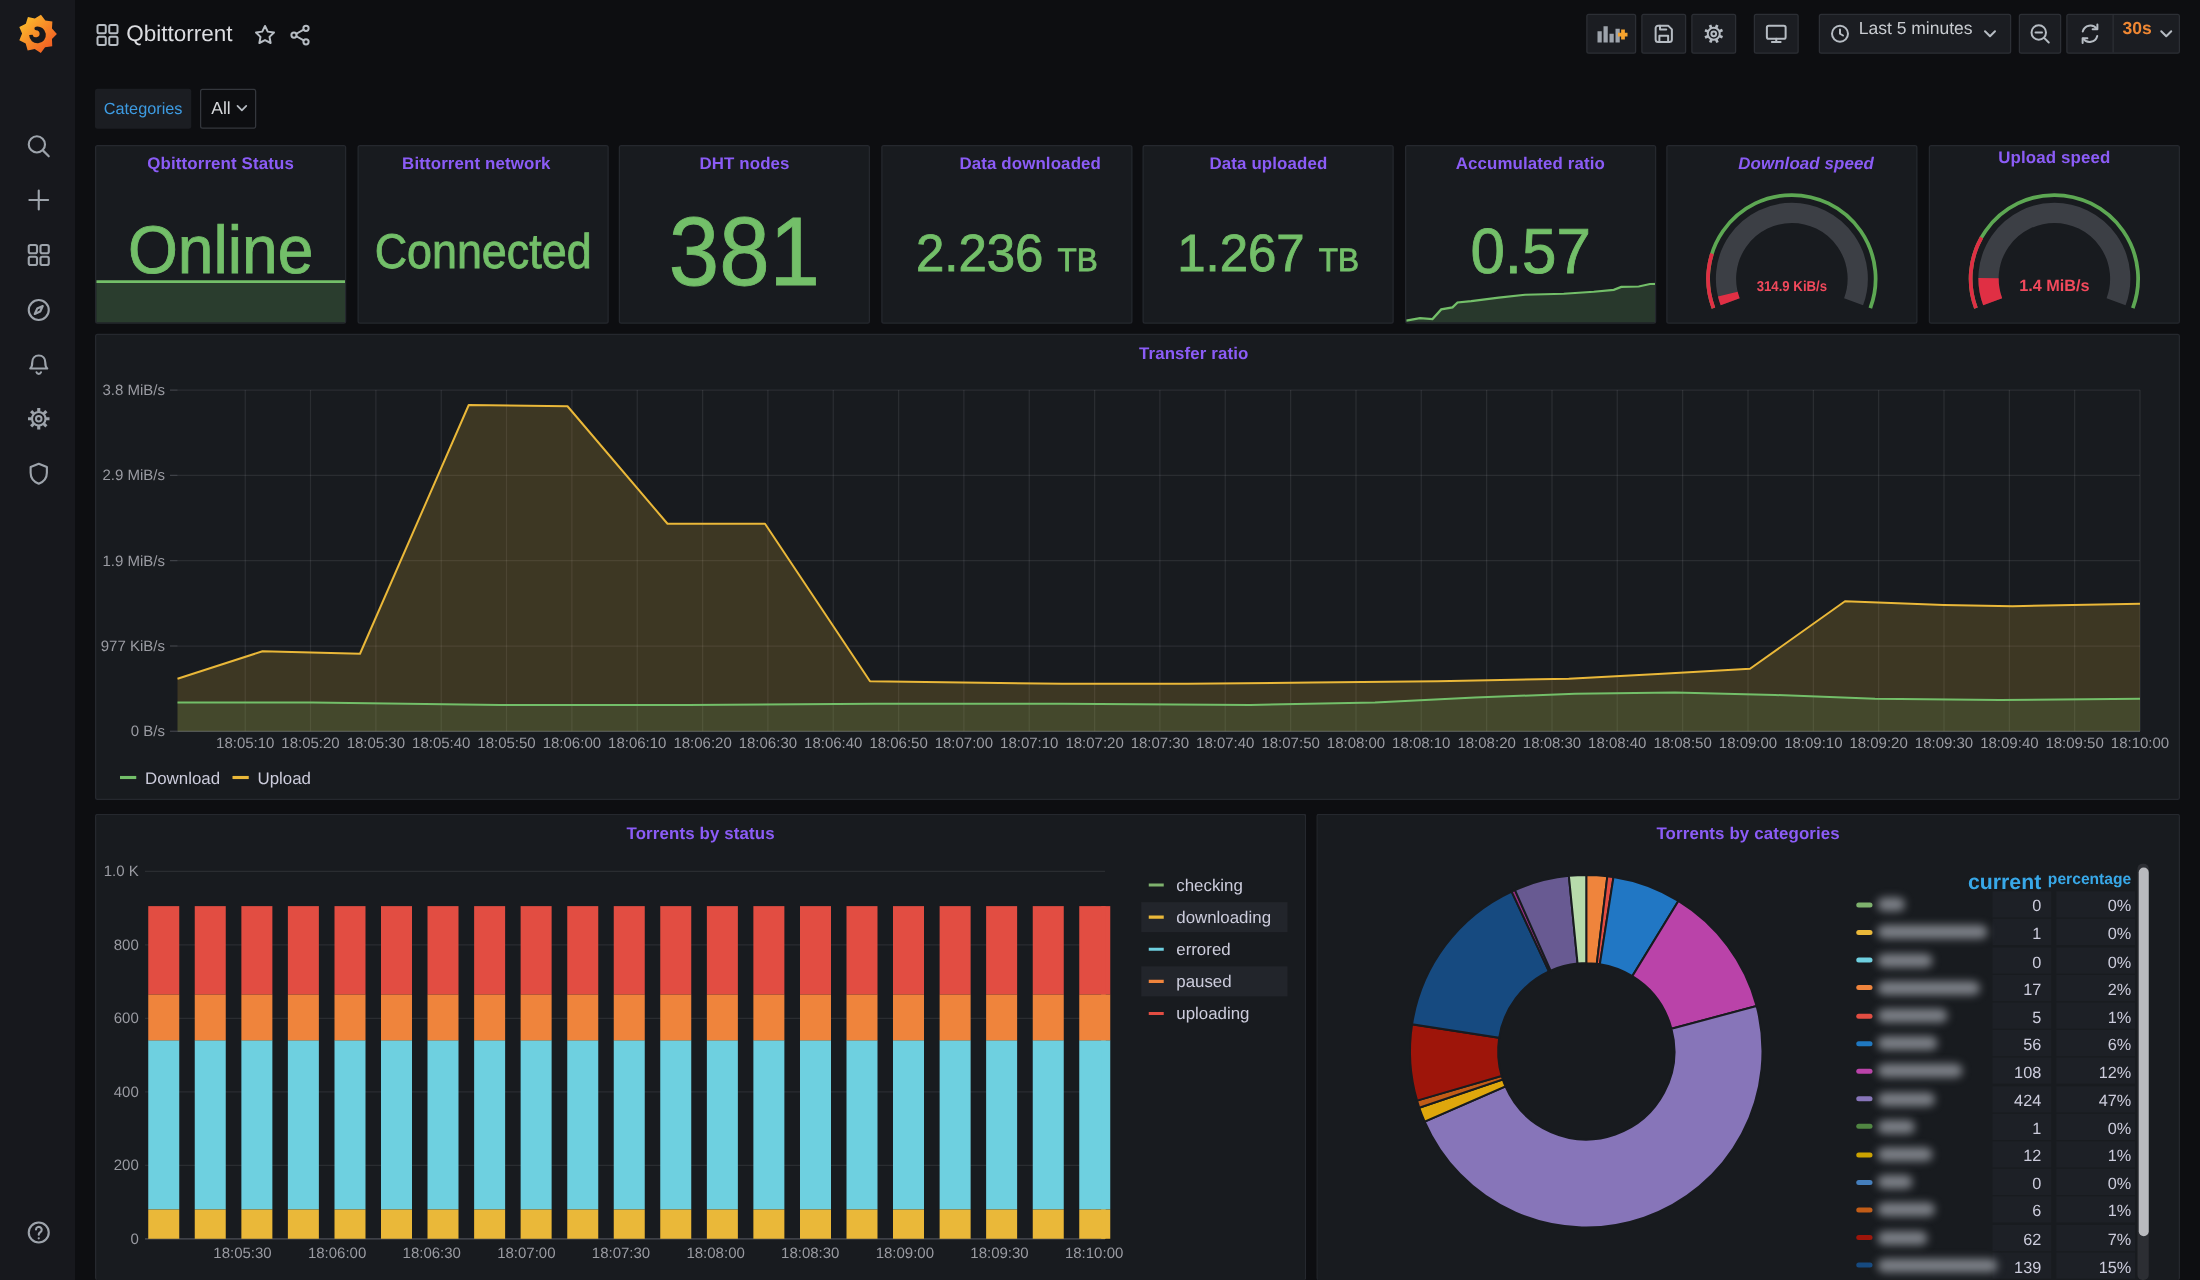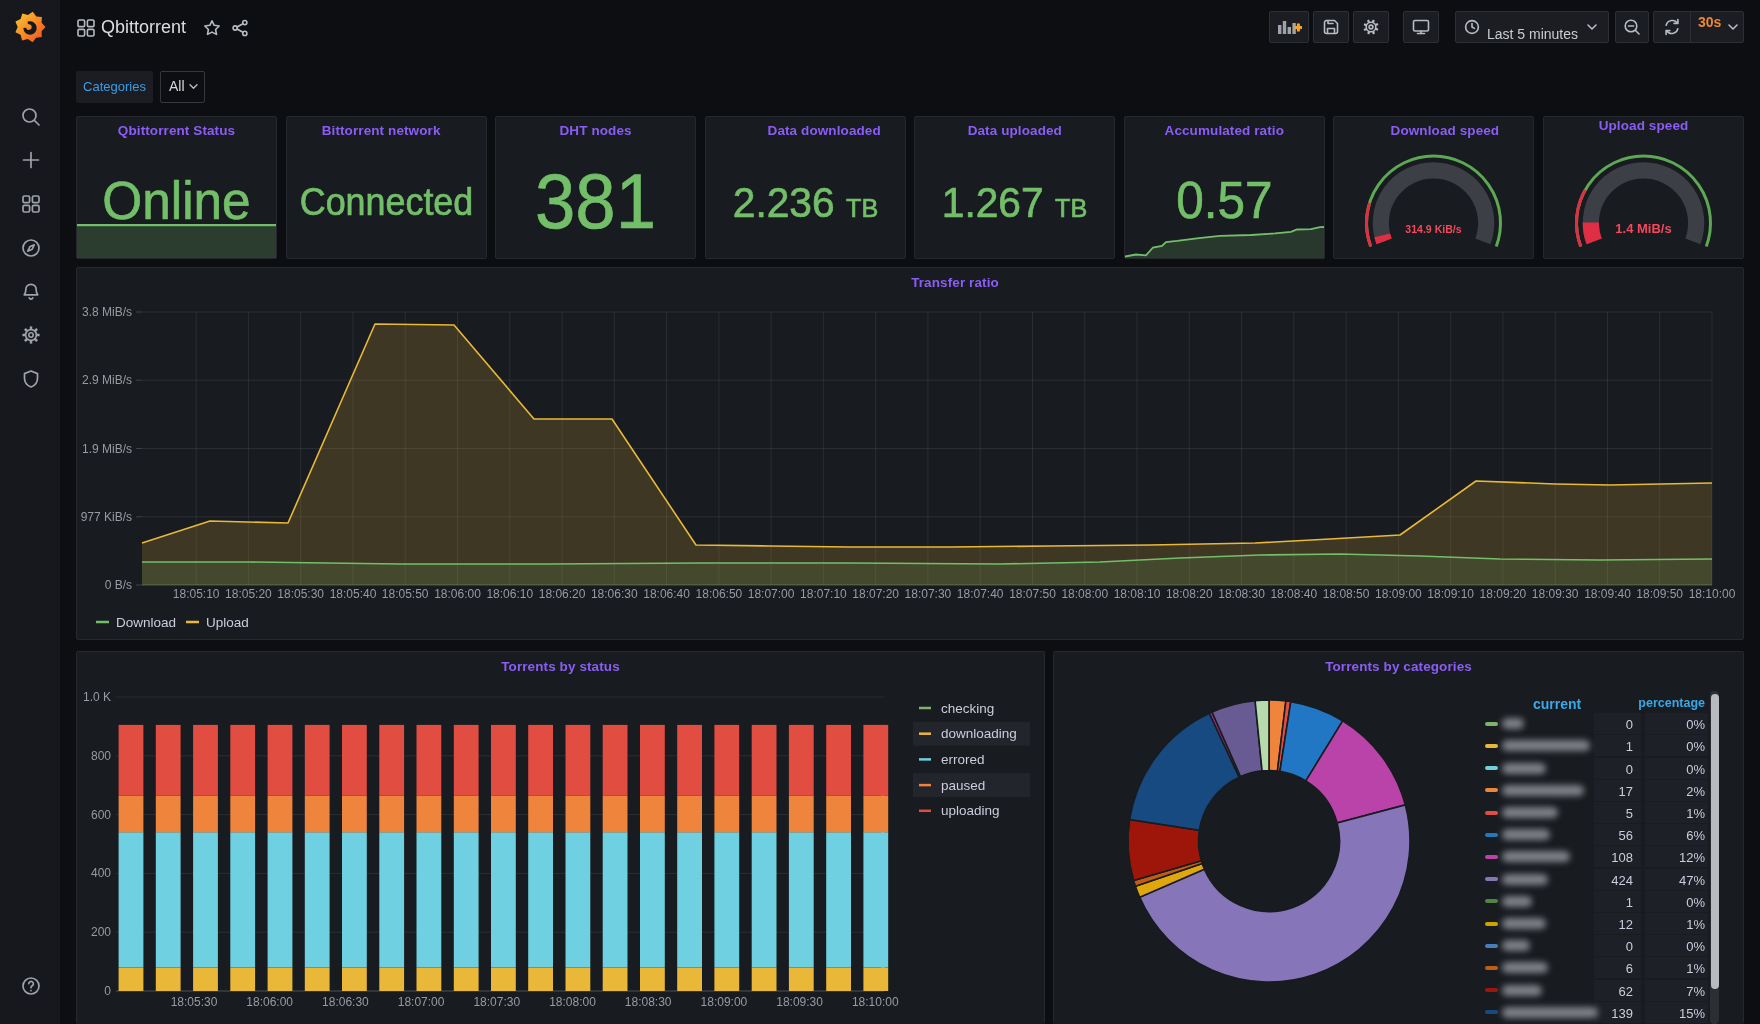--- a/index.html
+++ b/index.html
@@ -113,21 +113,21 @@
 <svg class="abs" style="left:1412px;top:19px" width="18" height="16" viewBox="0 0 18 16">
     <rect x="1.5" y="1.5" width="15" height="10.5" rx="1.5" fill="none" stroke="#b6bcc3" stroke-width="1.6" stroke-linecap="round" stroke-linejoin="round"></rect>
     <line x1="9" y1="12" x2="9" y2="14.5" fill="none" stroke="#b6bcc3" stroke-width="1.6" stroke-linecap="round" stroke-linejoin="round"></line>
     <line x1="5.5" y1="14.5" x2="12.5" y2="14.5" fill="none" stroke="#b6bcc3" stroke-width="1.6" stroke-linecap="round" stroke-linejoin="round"></line>
   </svg>
 <div class="btn" style="left:1455px;top:11px;width:154px;height:32px;"></div>
 <svg class="abs" style="left:1464px;top:19px" width="16" height="16" viewBox="0 0 16 16">
     <circle cx="8" cy="8" r="6.4" fill="none" stroke="#b6bcc3" stroke-width="1.6" stroke-linecap="round" stroke-linejoin="round"></circle>
     <path d="M8,4.6 V8 L10.4,9.4" fill="none" stroke="#b6bcc3" stroke-width="1.6" stroke-linecap="round" stroke-linejoin="round"></path>
   </svg>
-<div class="abs" style="left:1487px;top:26px;font-size:14px;color:#c9ccd1;">Last 5 minutes</div>
+<div class="abs" style="left:1487px;top:14px;font-size:14px;color:#c9ccd1;">Last 5 minutes</div>
 <svg class="abs" style="left:1586px;top:23px" width="12" height="8" viewBox="0 0 12 8">
     <path d="M2,2 L6,6 L10,2" fill="none" stroke="#b6bcc3" stroke-width="1.6" stroke-linecap="round" stroke-linejoin="round"></path>
   </svg>
 <div class="btn" style="left:1615px;top:11px;width:34px;height:32px;"></div>
 <svg class="abs" style="left:1623px;top:18px" width="18" height="18" viewBox="0 0 18 18">
     <circle cx="8" cy="8" r="5.8" fill="none" stroke="#b6bcc3" stroke-width="1.6" stroke-linecap="round" stroke-linejoin="round"></circle>
     <line x1="12.3" y1="12.3" x2="16" y2="16" fill="none" stroke="#b6bcc3" stroke-width="1.6" stroke-linecap="round" stroke-linejoin="round"></line>
     <line x1="5.4" y1="8" x2="10.6" y2="8" fill="none" stroke="#b6bcc3" stroke-width="1.6" stroke-linecap="round" stroke-linejoin="round"></line>
   </svg>
 <div class="btn" style="left:1653px;top:11px;width:91px;height:32px;"></div>
@@ -155,21 +155,21 @@
 <div class="ptitle" style="left:285.6px;top:123px;width:191px;">Bittorrent network</div>
 <div class="panel" style="left:495.1px;top:116px;width:201.0px;height:143px;"></div>
 <div class="ptitle" style="left:495.1px;top:123px;width:201.0px;">DHT nodes</div>
 <div class="panel" style="left:704.7px;top:116px;width:201.0px;height:143px;"></div>
 <div class="ptitle" style="left:704.7px;top:123px;width:239px;">Data downloaded</div>
 <div class="panel" style="left:914.3px;top:116px;width:201.0px;height:143px;"></div>
 <div class="ptitle" style="left:914.3px;top:123px;width:201.0px;">Data uploaded</div>
 <div class="panel" style="left:1123.8px;top:116px;width:201.0px;height:143px;"></div>
 <div class="ptitle" style="left:1123.8px;top:123px;width:201.0px;">Accumulated ratio</div>
 <div class="panel" style="left:1333.4px;top:116px;width:201.0px;height:143px;"></div>
-<div class="ptitle" style="left:1333.4px;top:123px;width:223px;">Download speed</div>
+<div class="ptitle" style="left:1333.4px;top:123px;width:223px;font-style:italic;">Download speed</div>
 <div class="panel" style="left:1543.0px;top:116px;width:201.0px;height:143px;"></div>
 <div class="ptitle" style="left:1543.0px;top:118px;width:201.0px;">Upload speed</div>
 <div class="statval" style="left:76.0px;top:172.5px;width:201.0px;font-size:54px;line-height:54px;transform:scaleX(0.95);">Online</div>
 <svg class="abs" style="left:77.0px;top:224px" width="199" height="34" viewBox="0 0 199 34">
 <rect x="0" y="2.2" width="199" height="31.8" fill="rgba(115,191,105,0.21)"></rect>
 <line x1="0" y1="1.2" x2="199" y2="1.2" stroke="#73bf69" stroke-width="2.2"></line>
   </svg>
 <div class="statval" style="left:285.6px;top:182px;width:201.0px;font-size:39px;line-height:39px;transform:scaleX(0.92);">Connected</div>
 <div class="statval" style="left:495.1px;top:162px;width:201.0px;font-size:78px;line-height:78px;transform:scaleX(0.93);">381</div>
 <div class="statval" style="left:704.7px;top:182px;width:201.0px;font-size:42px;line-height:42px;transform:scaleX(0.97);">2.236 <span style="font-size:26px;">TB</span></div>
@@ -418,21 +418,21 @@
     <path d="M289.70,69.80 A141,141 0 0 1 352.29,153.87 L284.15,171.93 A70.5,70.5 0 0 0 252.85,129.90 Z" fill="#ba43a9" stroke="#181b1f" stroke-width="1.6"></path>
     <path d="M352.29,153.87 A141,141 0 0 1 86.73,246.30 L151.36,218.15 A70.5,70.5 0 0 0 284.15,171.93 Z" fill="#8775b9" stroke="#181b1f" stroke-width="1.6"></path>
     <path d="M86.73,246.30 A141,141 0 0 1 82.43,235.18 L149.22,212.59 A70.5,70.5 0 0 0 151.36,218.15 Z" fill="#dfa70c" stroke="#181b1f" stroke-width="1.6"></path>
     <path d="M82.43,235.18 A141,141 0 0 1 80.64,229.49 L148.32,209.74 A70.5,70.5 0 0 0 149.22,212.59 Z" fill="#c15c17" stroke="#181b1f" stroke-width="1.6"></path>
     <path d="M80.64,229.49 A141,141 0 0 1 76.66,168.46 L146.33,179.23 A70.5,70.5 0 0 0 148.32,209.74 Z" fill="#9e150a" stroke="#181b1f" stroke-width="1.6"></path>
     <path d="M76.66,168.46 A141,141 0 0 1 156.30,62.26 L186.15,126.13 A70.5,70.5 0 0 0 146.33,179.23 Z" fill="#164a80" stroke="#181b1f" stroke-width="1.6"></path>
     <path d="M156.30,62.26 A141,141 0 0 1 159.01,61.03 L187.51,125.51 A70.5,70.5 0 0 0 186.15,126.13 Z" fill="#962d82" stroke="#181b1f" stroke-width="1.6"></path>
     <path d="M159.01,61.03 A141,141 0 0 1 202.10,49.69 L209.05,119.84 A70.5,70.5 0 0 0 187.51,125.51 Z" fill="#685a92" stroke="#181b1f" stroke-width="1.6"></path>
     <path d="M202.10,49.69 A141,141 0 0 1 216.00,49.00 L216.00,119.50 A70.5,70.5 0 0 0 209.05,119.84 Z" fill="#b7dbab" stroke="#181b1f" stroke-width="1.6"></path>
   </svg>
-<div class="abs" style="left:1533px;top:696px;width:100px;font-size:14px;font-weight:bold;color:#38a8e8;">current</div>
+<div class="abs" style="left:1533px;top:696px;width:100px;text-align:right;font-size:17px;font-weight:bold;color:#38a8e8;">current</div>
 <div class="abs" style="left:1607px;top:696px;width:98px;text-align:right;font-size:12.5px;font-weight:bold;color:#38a8e8;">percentage</div>
 <div class="abs" style="left:1594px;top:713.2px;width:47px;height:21px;background:#1d2026;"></div>
 <div class="abs" style="left:1645px;top:713.2px;width:63px;height:21px;background:#1d2026;"></div>
 <div class="abs" style="left:1485px;top:721.7px;width:13px;height:4px;border-radius:2px;background:#7eb26d;"></div>
 <div class="abs" style="left:1502px;top:718.2px;width:22px;height:11px;border-radius:6px;background:rgba(164,168,176,0.72);filter:blur(3.2px);"></div>
 <div class="abs" style="left:1533px;top:717.2px;width:100px;text-align:right;font-size:13px;color:#ccccdc;">0</div>
 <div class="abs" style="left:1605px;top:717.2px;width:100px;text-align:right;font-size:13px;color:#ccccdc;">0%</div>
 <div class="abs" style="left:1594px;top:735.4px;width:47px;height:21px;background:#1d2026;"></div>
 <div class="abs" style="left:1645px;top:735.4px;width:63px;height:21px;background:#1d2026;"></div>
 <div class="abs" style="left:1485px;top:743.9px;width:13px;height:4px;border-radius:2px;background:#eab839;"></div>

